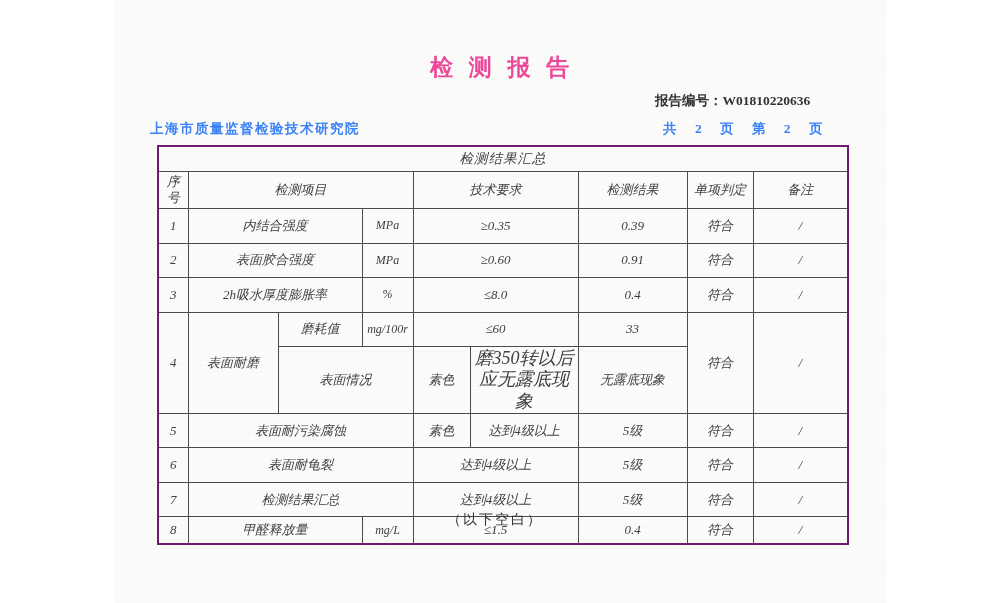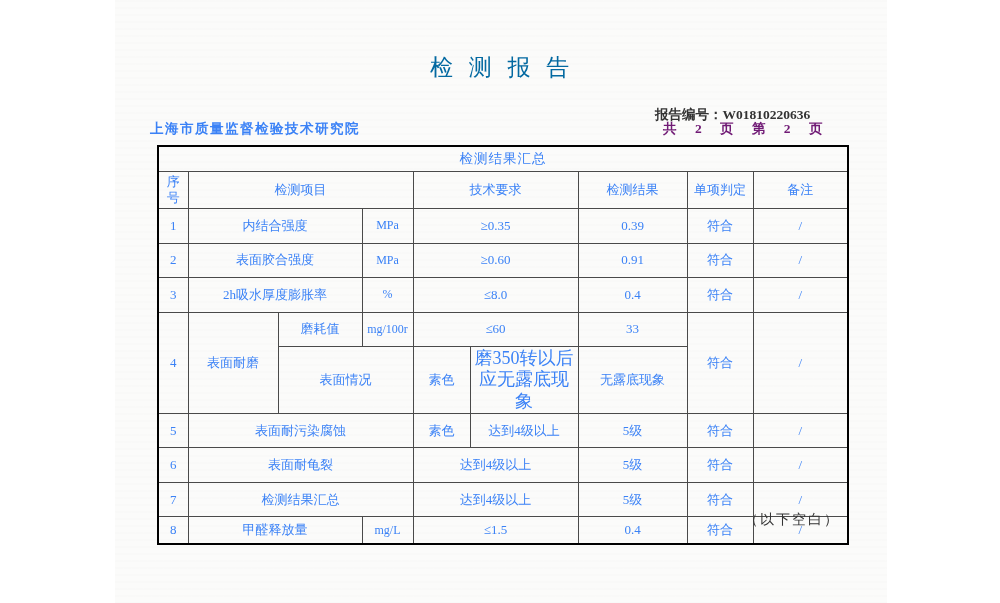--- a/index.html
+++ b/index.html
@@ -17,28 +17,28 @@
     background-image: repeating-linear-gradient(
       to bottom,
       rgba(0,0,0,0.008) 0px, rgba(0,0,0,0.008) 2px,
       rgba(255,255,255,0.0) 2px, rgba(255,255,255,0.0) 7px);
   }
   .doc-title {
     position: absolute;
     left: 157px; top: 52px; width: 690px;
     text-align: center;
     font-size: 23px;
-    font-weight: normal;
+    font-weight: bold;
     letter-spacing: 5px;
-    color: #0369a1;
+    color: #ec4899;
     white-space: nowrap;
   }
   .report-no-line {
     position: absolute;
-    left: 655px; top: 106px;
+    left: 655px; top: 92px;
     font-size: 13.5px;
     font-weight: bold;
     color: #333333;
     white-space: nowrap;
   }
   .org-line {
     position: absolute;
     left: 150px; top: 120px;
     font-size: 13.5px;
     font-weight: bold;
@@ -46,49 +46,50 @@
     color: #3b82f6;
     white-space: nowrap;
   }
   .page-info-line {
     position: absolute;
     left: 663px; top: 120px;
     font-size: 13.5px;
     font-weight: bold;
     letter-spacing: 4px;
     word-spacing: 7px;
-    color: #701a75;
+    color: #3b82f6;
     white-space: nowrap;
   }
   table.results {
     position: absolute;
     left: 157px; top: 145px;
     width: 690px;
     border-collapse: collapse;
     table-layout: fixed;
-    border: 2px solid #000000;
+    border: 2px solid #701a75;
     font-size: 13px;
-    color: #3b82f6;
+    color: #404040;
+    font-style: italic;
   }
   table.results td {
     border: 1px solid #4a4a4a;
     text-align: center;
     vertical-align: middle;
     padding: 1px 2px;
     line-height: 1.2;
     overflow: hidden;
   }
   td.caption-cell { font-size: 13.5px; letter-spacing: 1px; }
   td.unit-cell { font-size: 12px; font-family: "Liberation Serif", "DejaVu Serif", serif; }
   td.left-align { text-align: left; padding-left: 7px; margin-left: 12px; }
   td.small-wrap { font-size: 18px; line-height: 1.25; padding: 1px 4px; }
   .footer-note {
     position: absolute;
     left: 150px; top: 511px; width: 690px;
-    text-align: right;
+    text-align: center;
     font-size: 14px;
     letter-spacing: 2px;
     color: #333333;
   }
 </style>
 </head>
 <body>
 
 <div class="scan-page"></div>
 

